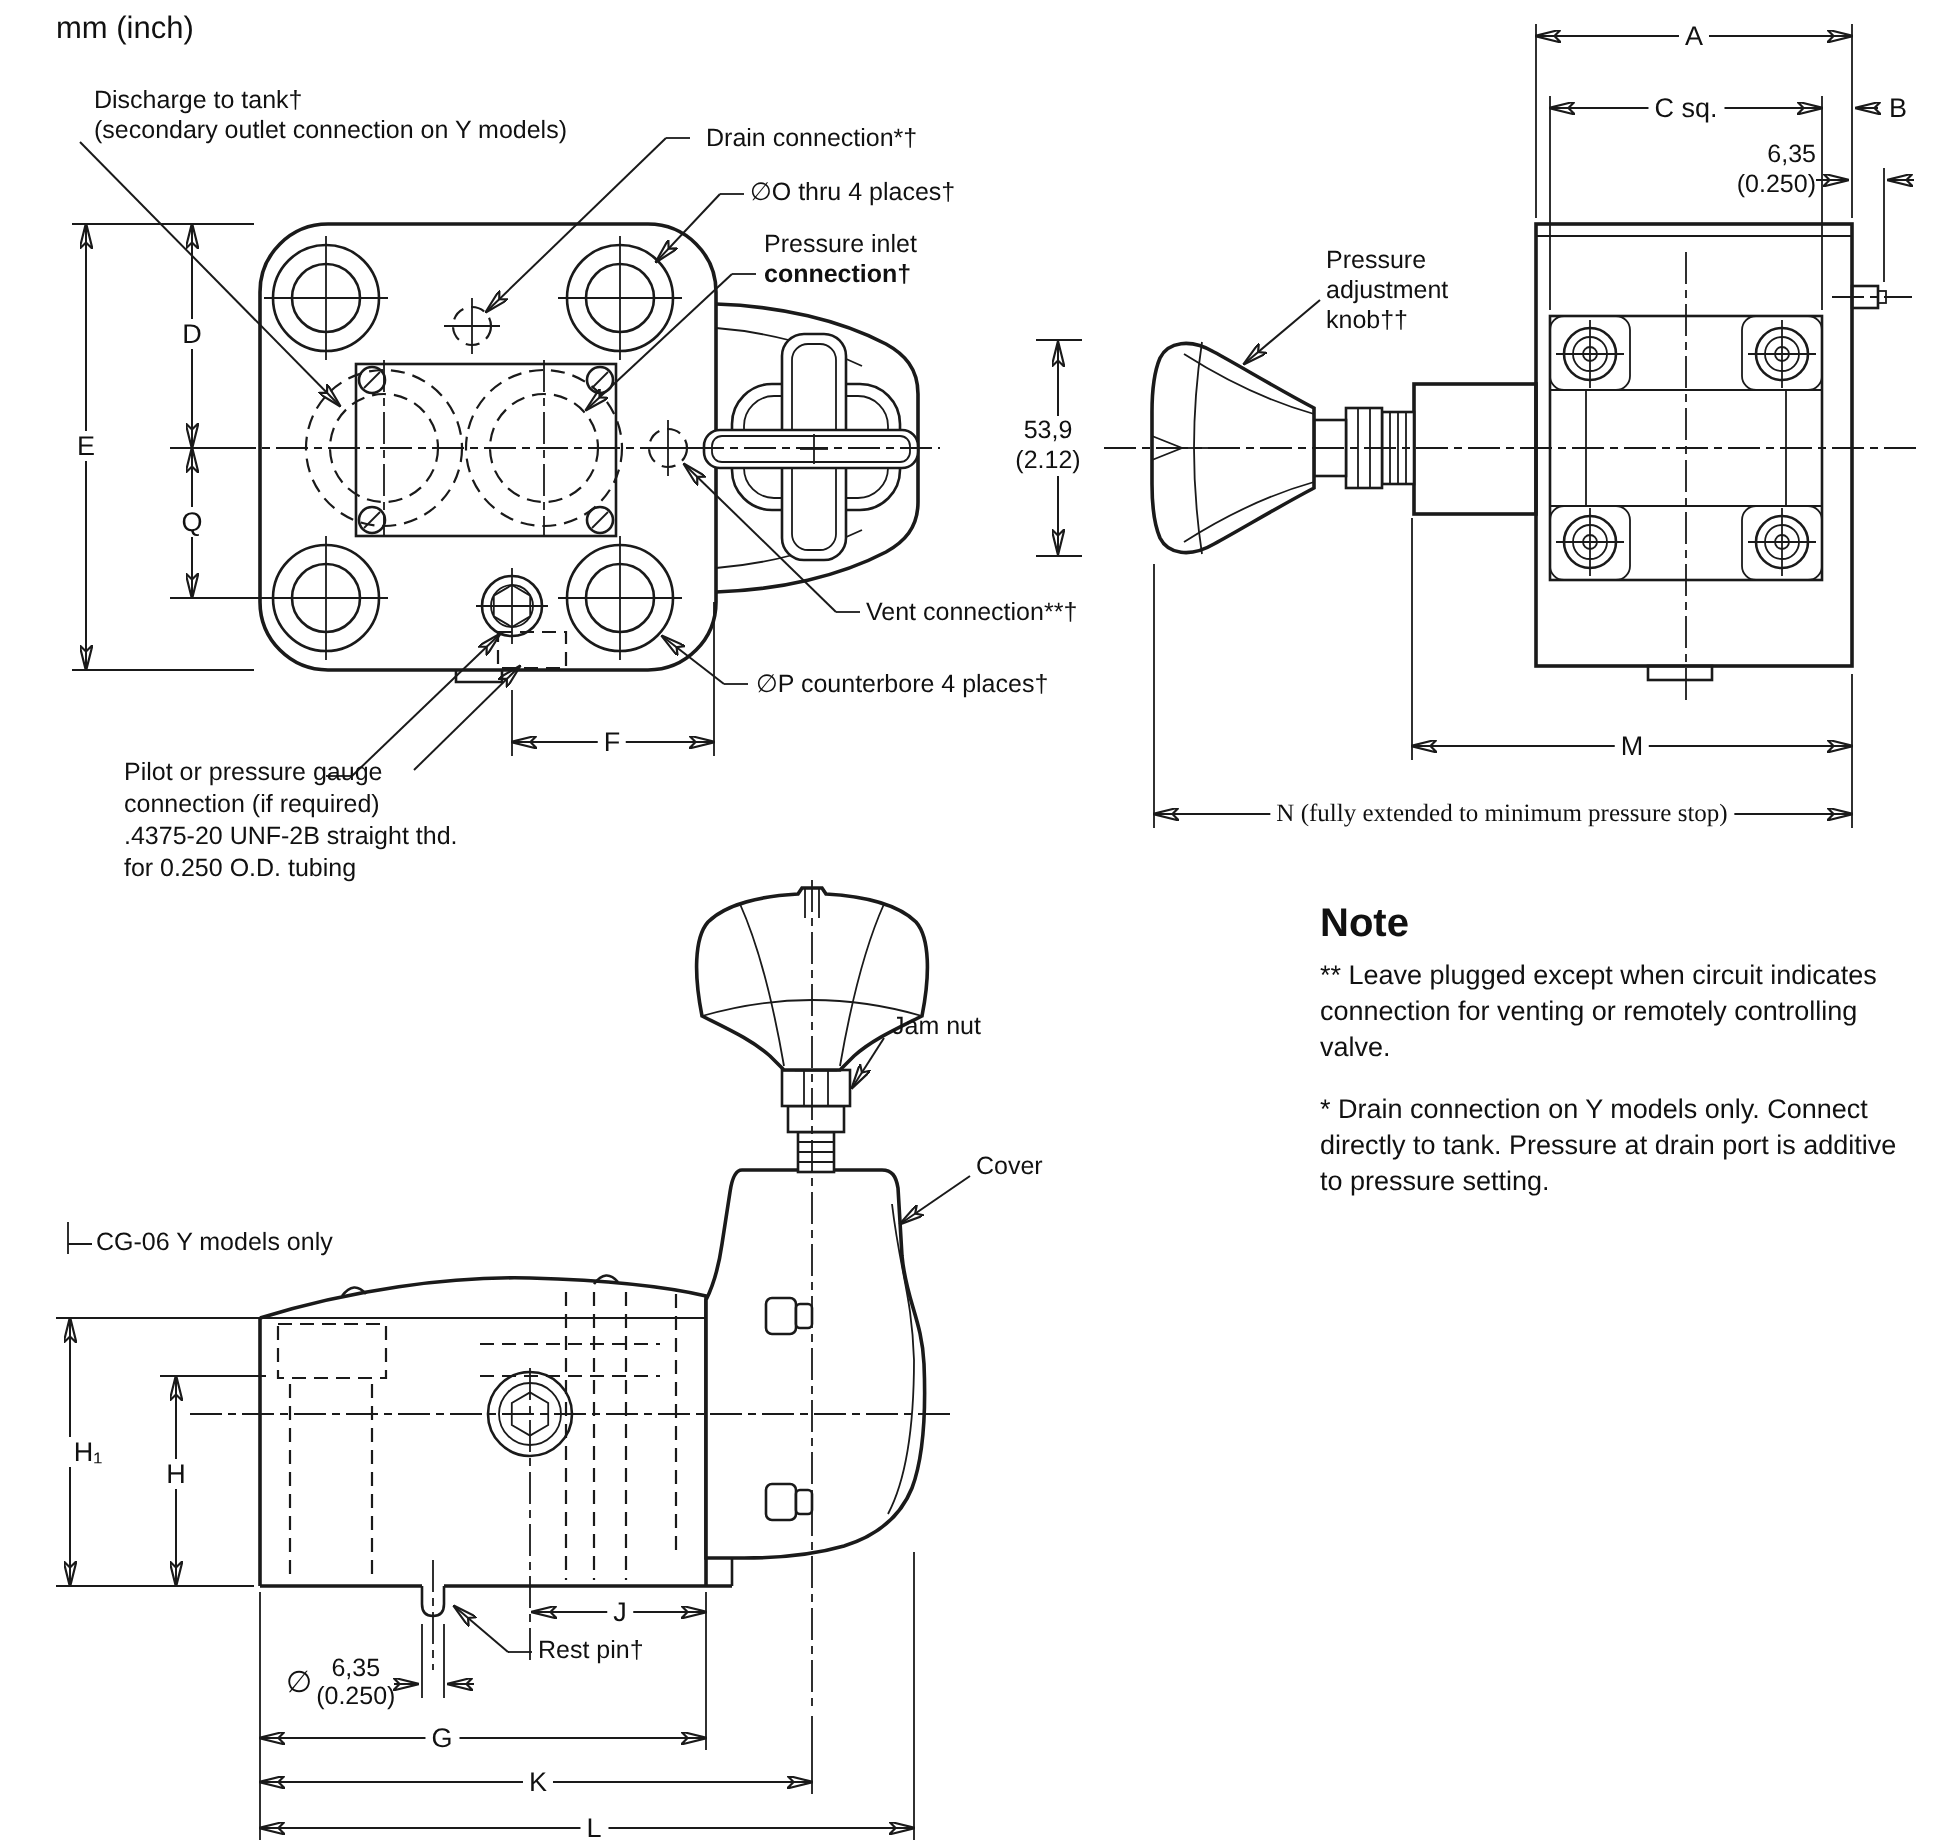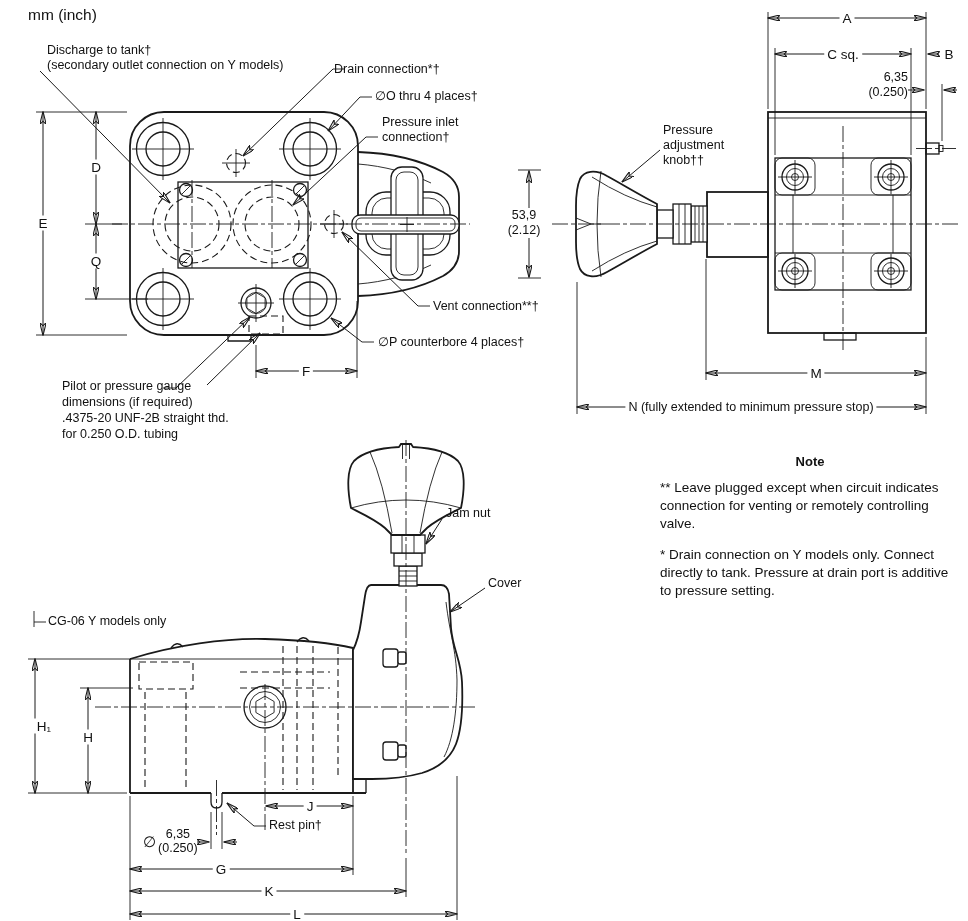--- a/index.html
+++ b/index.html
@@ -14,21 +14,21 @@
   .dsh{stroke-width:1.1;stroke-dasharray:7 4;}
   .cl{stroke-width:0.9;stroke-dasharray:16 3 4 3;}
   .dim{stroke-width:1;marker-start:url(#ah);marker-end:url(#ah);}
   .de{stroke-width:1;marker-end:url(#ah);}
   .lbl{position:absolute;font-size:12.5px;line-height:15px;white-space:nowrap;}
   .ctr{transform:translate(-50%,-50%);}
   .bgw{background:#fff;padding:0 3px;}
   .dimlbl{font-size:13.5px;}
   .title{font-size:15.5px;}
   .noteblock{position:absolute;left:660px;top:453px;width:300px;font-size:13.5px;line-height:18px;white-space:normal;}
-  .noteblock h4{margin:0 0 8px 0;font-size:13px;text-align:center;}
+  .noteblock h4{margin:0 0 8px 0;font-size:20px;text-align:left;}
   .noteblock p{margin:0 0 13px 0;}
   .pinblk{display:flex;align-items:center;gap:2px;}
   .pinblk .col{display:flex;flex-direction:column;align-items:center;line-height:14px;}
   .stk{line-height:15px;}
 </style>
 </head>
 <body>
 
 <div class="stage">
 
@@ -287,28 +287,28 @@
     <line class="t" x1="254" y1="826" x2="266" y2="826"></line>
     <line class="de" x1="254" y1="826" x2="227" y2="803"></line>
     <path class="t" d="M34,611 L34,627 M34,622 L46,622"></path>
   </g>
 </svg>
 
 <div class="lbl title" style="left:28px;top:7px;">mm (inch)</div>
 
 <div class="lbl" style="left:47px;top:43px;">Discharge to tank†</div>
 <div class="lbl" style="left:47px;top:58px;">(secondary outlet connection on Y models)</div>
-<div class="lbl" style="left:334px;top:62px;">Drain connection*†</div>
+<div class="lbl" style="left:353px;top:62px;">Drain connection*†</div>
 <div class="lbl" style="left:375px;top:89px;">∅O thru 4 places†</div>
 <div class="lbl" style="left:382px;top:115px;">Pressure inlet</div>
-<div class="lbl" style="left:382px;top:130px;">connection†</div>
+<div class="lbl" style="left:382px;top:130px;font-weight:bold;">connection†</div>
 <div class="lbl" style="left:433px;top:299px;">Vent connection**†</div>
 <div class="lbl" style="left:378px;top:335px;">∅P counterbore 4 places†</div>
 <div class="lbl" style="left:62px;top:379px;">Pilot or pressure gauge</div>
-<div class="lbl" style="left:62px;top:395px;">dimensions (if required)</div>
+<div class="lbl" style="left:62px;top:395px;">connection (if required)</div>
 <div class="lbl" style="left:62px;top:411px;">.4375-20 UNF-2B straight thd.</div>
 <div class="lbl" style="left:62px;top:427px;">for 0.250 O.D. tubing</div>
 
 <div class="lbl ctr bgw dimlbl" style="left:96px;top:167px;">D</div>
 <div class="lbl ctr bgw dimlbl" style="left:43px;top:223px;">E</div>
 <div class="lbl ctr bgw dimlbl" style="left:96px;top:261px;">Q</div>
 <div class="lbl ctr bgw dimlbl" style="left:306px;top:371px;">F</div>
 
 <div class="lbl stk" style="left:663px;top:123px;">
   <div>Pressure</div>
@@ -320,21 +320,21 @@
 <div class="lbl ctr dimlbl" style="left:949px;top:54px;">B</div>
 <div class="lbl stk" style="left:854px;top:70px;width:54px;text-align:right;">
   <div>6,35</div>
   <div>(0.250)</div>
 </div>
 <div class="lbl ctr bgw stk" style="left:524px;top:223px;text-align:center;">
   <div>53,9</div>
   <div>(2.12)</div>
 </div>
 <div class="lbl ctr bgw dimlbl" style="left:816px;top:373px;">M</div>
-<div class="lbl ctr bgw" style="left:751px;top:407px;">N (fully extended to minimum pressure stop)</div>
+<div class="lbl ctr bgw" style="left:751px;top:407px;font-family:Liberation Serif, serif;">N (fully extended to minimum pressure stop)</div>
 
 <div class="lbl" style="left:48px;top:614px;">CG-06 Y models only</div>
 <div class="lbl" style="left:446px;top:506px;">Jam nut</div>
 <div class="lbl" style="left:488px;top:576px;">Cover</div>
 <div class="lbl" style="left:269px;top:818px;">Rest pin†</div>
 <div class="lbl ctr bgw dimlbl" style="left:44px;top:726px;">H₁</div>
 <div class="lbl ctr bgw dimlbl" style="left:88px;top:737px;">H</div>
 <div class="lbl ctr bgw dimlbl" style="left:310px;top:806px;">J</div>
 <div class="lbl pinblk" style="left:143px;top:827px;">
   <span style="font-size:15px;">∅</span>

